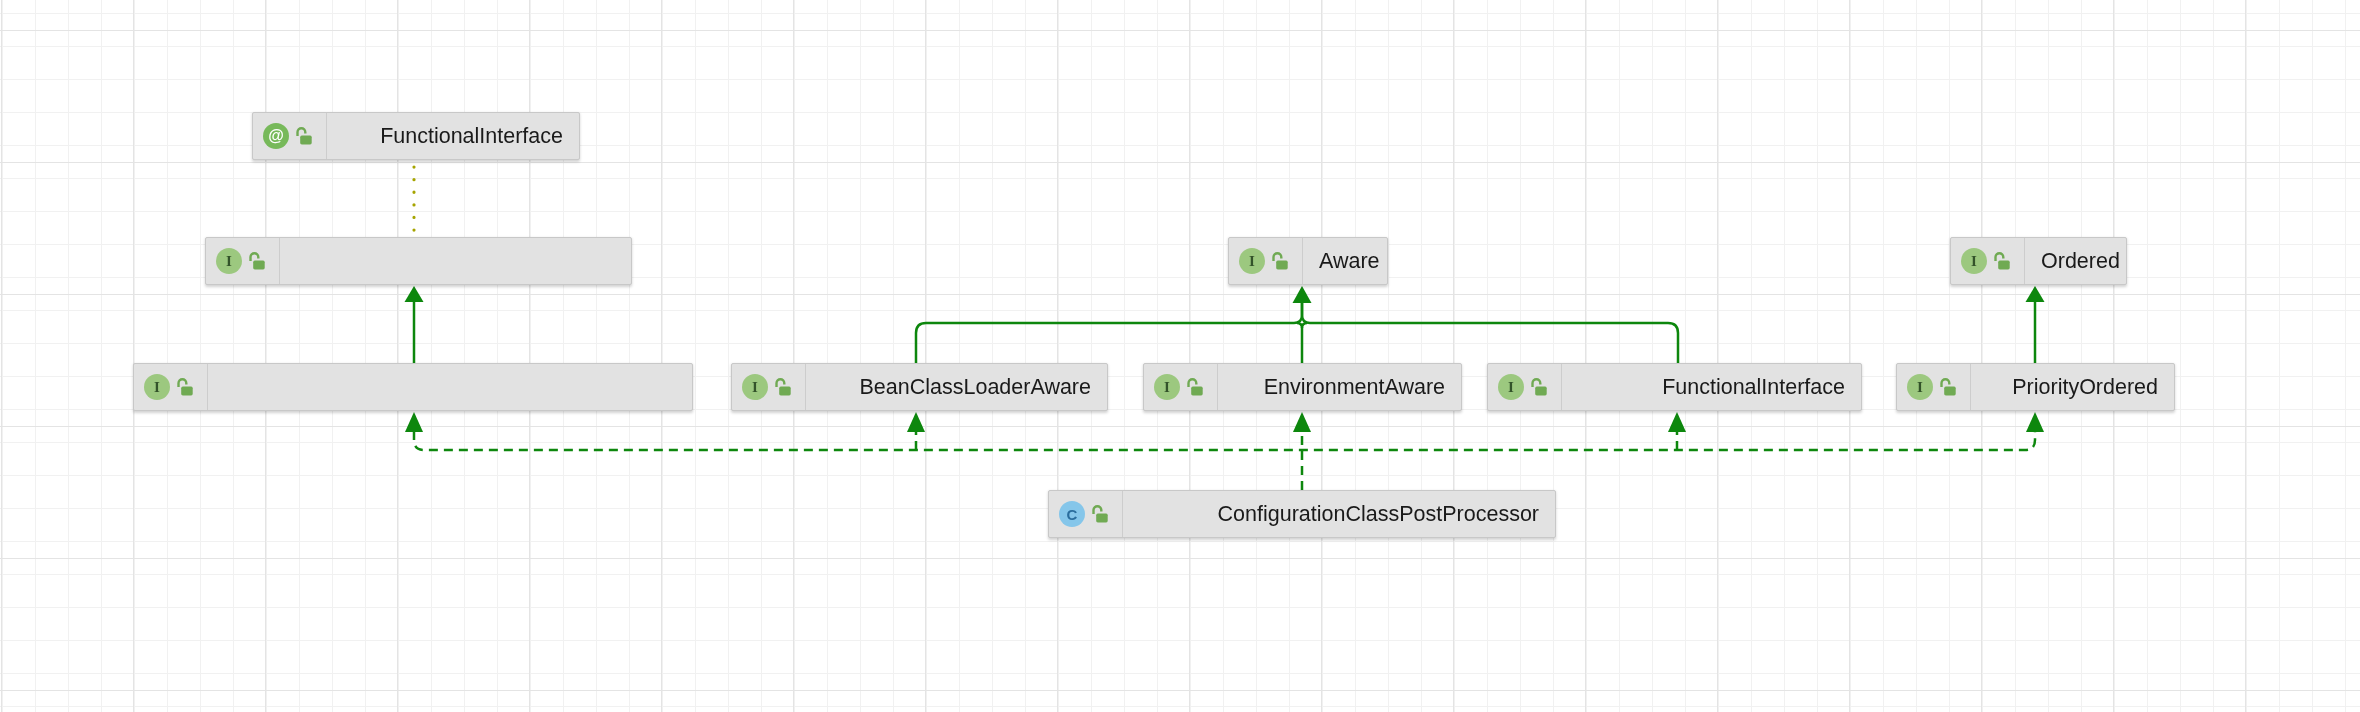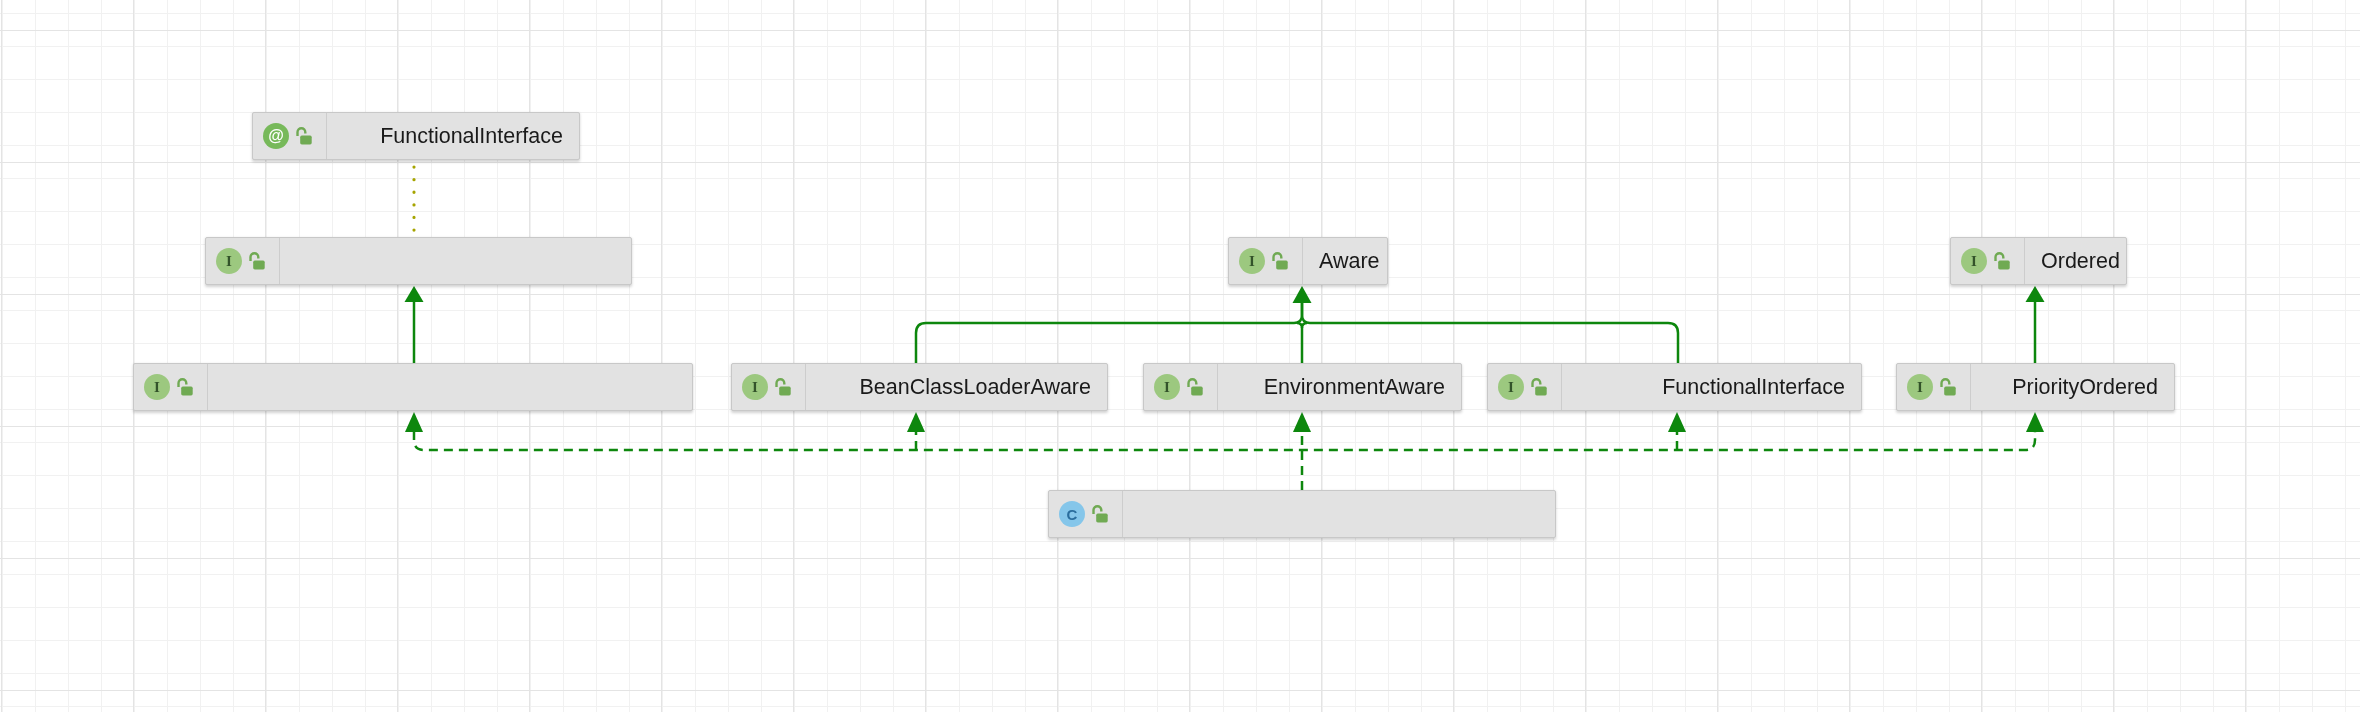--- a/index.html
+++ b/index.html
@@ -195,15 +195,16 @@
 
   <div class="node" style="left:1048px;top:490px;width:508px;">
     <span class="badge class">C</span>
     <span class="lock">
       <svg width="21" height="21" viewBox="0 0 21 21">
           <path d="M3.5 10 V6.2 a3.9 3.9 0 0 1 7.8 0 V7.6" fill="none" stroke="var(--lock_green,#70aa53)" stroke-width="2.4"></path>
           <rect x="6.2" y="9.6" width="11.5" height="8.8" rx="1.6" fill="var(--lock_green,#70aa53)"></rect>
         </svg>
     </span>
     <span class="divider"></span>
+    <span class="label">ConfigurationClassPostProcessor</span>
   </div>
 
 </div>
 
 </body></html>

